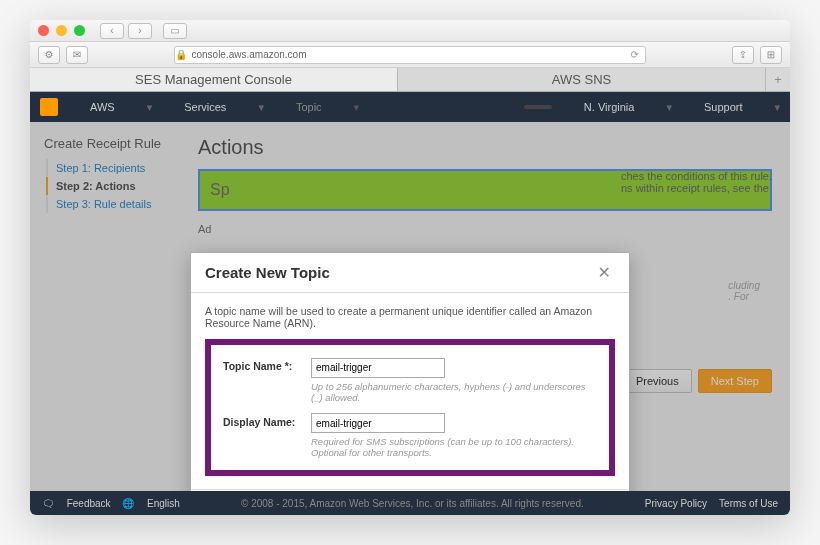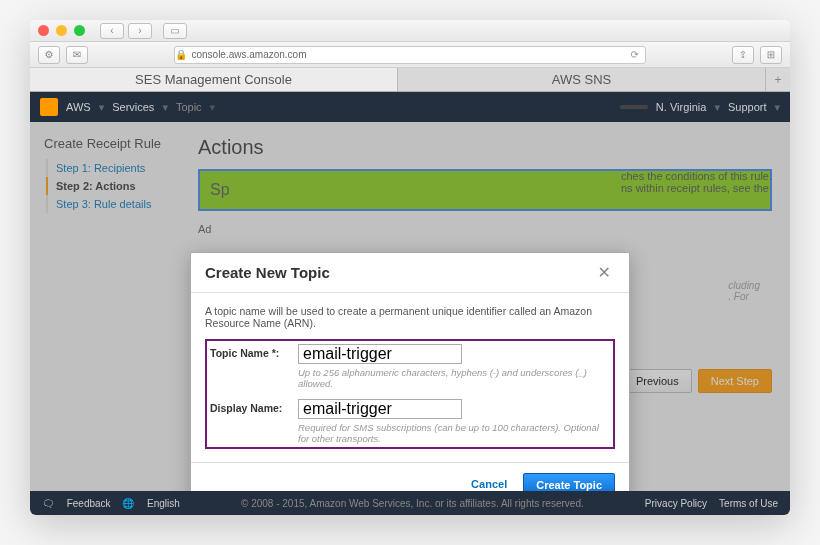--- a/index.html
+++ b/index.html
@@ -10,21 +10,21 @@
 .dot.r{background:#ff5f56}.dot.y{background:#ffbd2e}.dot.g{background:#27c93f}
 .nav-btns{display:flex;gap:4px;margin-left:8px}
 .nav-btn{width:24px;height:16px;border:1px solid #c0c0c0;border-radius:3px;background:linear-gradient(#fff,#f0f0f0);font-size:10px;display:flex;align-items:center;justify-content:center;color:#888}
 .addr-bar{height:26px;background:linear-gradient(#f6f6f6,#e8e8e8);border-bottom:1px solid #d0d0d0;display:flex;align-items:center;padding:0 8px;gap:6px}
 .addr-icon{width:22px;height:18px;border:1px solid #c0c0c0;border-radius:3px;background:linear-gradient(#fff,#f0f0f0);font-size:10px;display:flex;align-items:center;justify-content:center;color:#888}
 .url-box{flex:1;height:18px;background:#fff;border:1px solid #c8c8c8;border-radius:3px;margin:0 80px;display:flex;align-items:center;justify-content:center;font-size:10px;color:#666;gap:4px}
 .tabs-bar{height:24px;background:#d8d8d8;display:flex;border-bottom:1px solid #b0b0b0}
 .tab{flex:1;display:flex;align-items:center;justify-content:center;font-size:13px;color:#555;border-right:1px solid #b8b8b8}
 .tab.active{background:#ececec}
 .tab-plus{width:24px;display:flex;align-items:center;justify-content:center;font-size:12px;color:#888}
-.aws-header{height:30px;background:#232f3e;display:flex;align-items:center;padding:0 10px;gap:8px;color:#ccc;font-size:11px}
+.aws-header{height:30px;background:#232f3e;display:flex;align-items:center;padding:0 10px;gap:32px;color:#ccc;font-size:11px}
 .aws-logo{width:18px;height:18px;background:#f90;border-radius:2px}
 .aws-header .sp{flex:1}
 .content-area{flex:1;background:#f2f2f2;display:flex;position:relative;overflow:hidden}
 .sidebar{width:150px;padding:14px 0 14px 14px;font-size:11px}
 .sidebar h3{font-size:13px;color:#444;font-weight:400;margin-bottom:8px}
 .steps{border-left:2px solid #ddd;padding-left:0;margin-left:2px}
 .step{padding:3px 0 3px 8px;color:#0073bb;cursor:pointer}
 .step.active{border-left:2px solid #f90;margin-left:-2px;font-weight:bold;color:#333}
 .main{flex:1;padding:14px 18px}
 .main h1{font-size:20px;color:#333;font-weight:400;margin-bottom:10px}
@@ -35,26 +35,26 @@
 .btn.primary{background:#f90;border-color:#e88b00;color:#fff}
 .footer{height:24px;background:#232f3e;display:flex;align-items:center;padding:0 12px;color:#ccc;font-size:10px;gap:12px}
 .footer .sp{flex:1}
 .modal-backdrop{position:absolute;inset:0;background:rgba(100,100,100,.35)}
 .modal{position:absolute;top:130px;left:50%;transform:translateX(-50%);width:440px;background:#fff;border:1px solid #aaa;box-shadow:0 4px 20px rgba(0,0,0,.25);border-radius:2px}
 .modal-head{padding:10px 14px;border-bottom:1px solid #ddd;display:flex;align-items:center}
 .modal-head h2{font-size:15px;font-weight:bold;color:#333;flex:1}
 .close-x{font-size:16px;color:#888;cursor:pointer;padding:0 4px}
 .modal-body{padding:12px 14px}
 .modal-body p{font-size:10.5px;color:#555;margin-bottom:10px}
-.highlight-box{border:2px solid #701a75;padding:3px;margin-bottom:1px}
+.highlight-box{border:6px solid #701a75;padding:12px;margin-bottom:1px}
 .field-row{display:flex;align-items:flex-start;margin-bottom:10px}
 .field-row:last-child{margin-bottom:0}
 .field-label{width:88px;font-size:10.5px;color:#333;font-weight:bold;text-align:left;padding-top:3px}
 .field-input-wrap{flex:1}
-.field-input{width:164px;height:20px;border:1px solid #aaa;font-size:16px;padding:0 4px}
+.field-input{width:134px;height:20px;border:1px solid #aaa;font-size:10px;padding:0 4px}
 .hint{font-size:9.5px;color:#999;font-style:italic;margin-top:3px}
 .modal-foot{padding:10px 14px;border-top:1px solid #ddd;display:flex;justify-content:flex-end;gap:8px}
 .btn.blue{background:linear-gradient(#2e9bff,#0d6ecf);border-color:#0a5bb0;color:#fff;font-weight:bold}
 .link-btn{color:#0073bb;font-size:11px;cursor:pointer;padding:5px 8px}
 </style>
 </head>
 <body>
 
 <div class="browser-window">
   <div class="win-controls">

